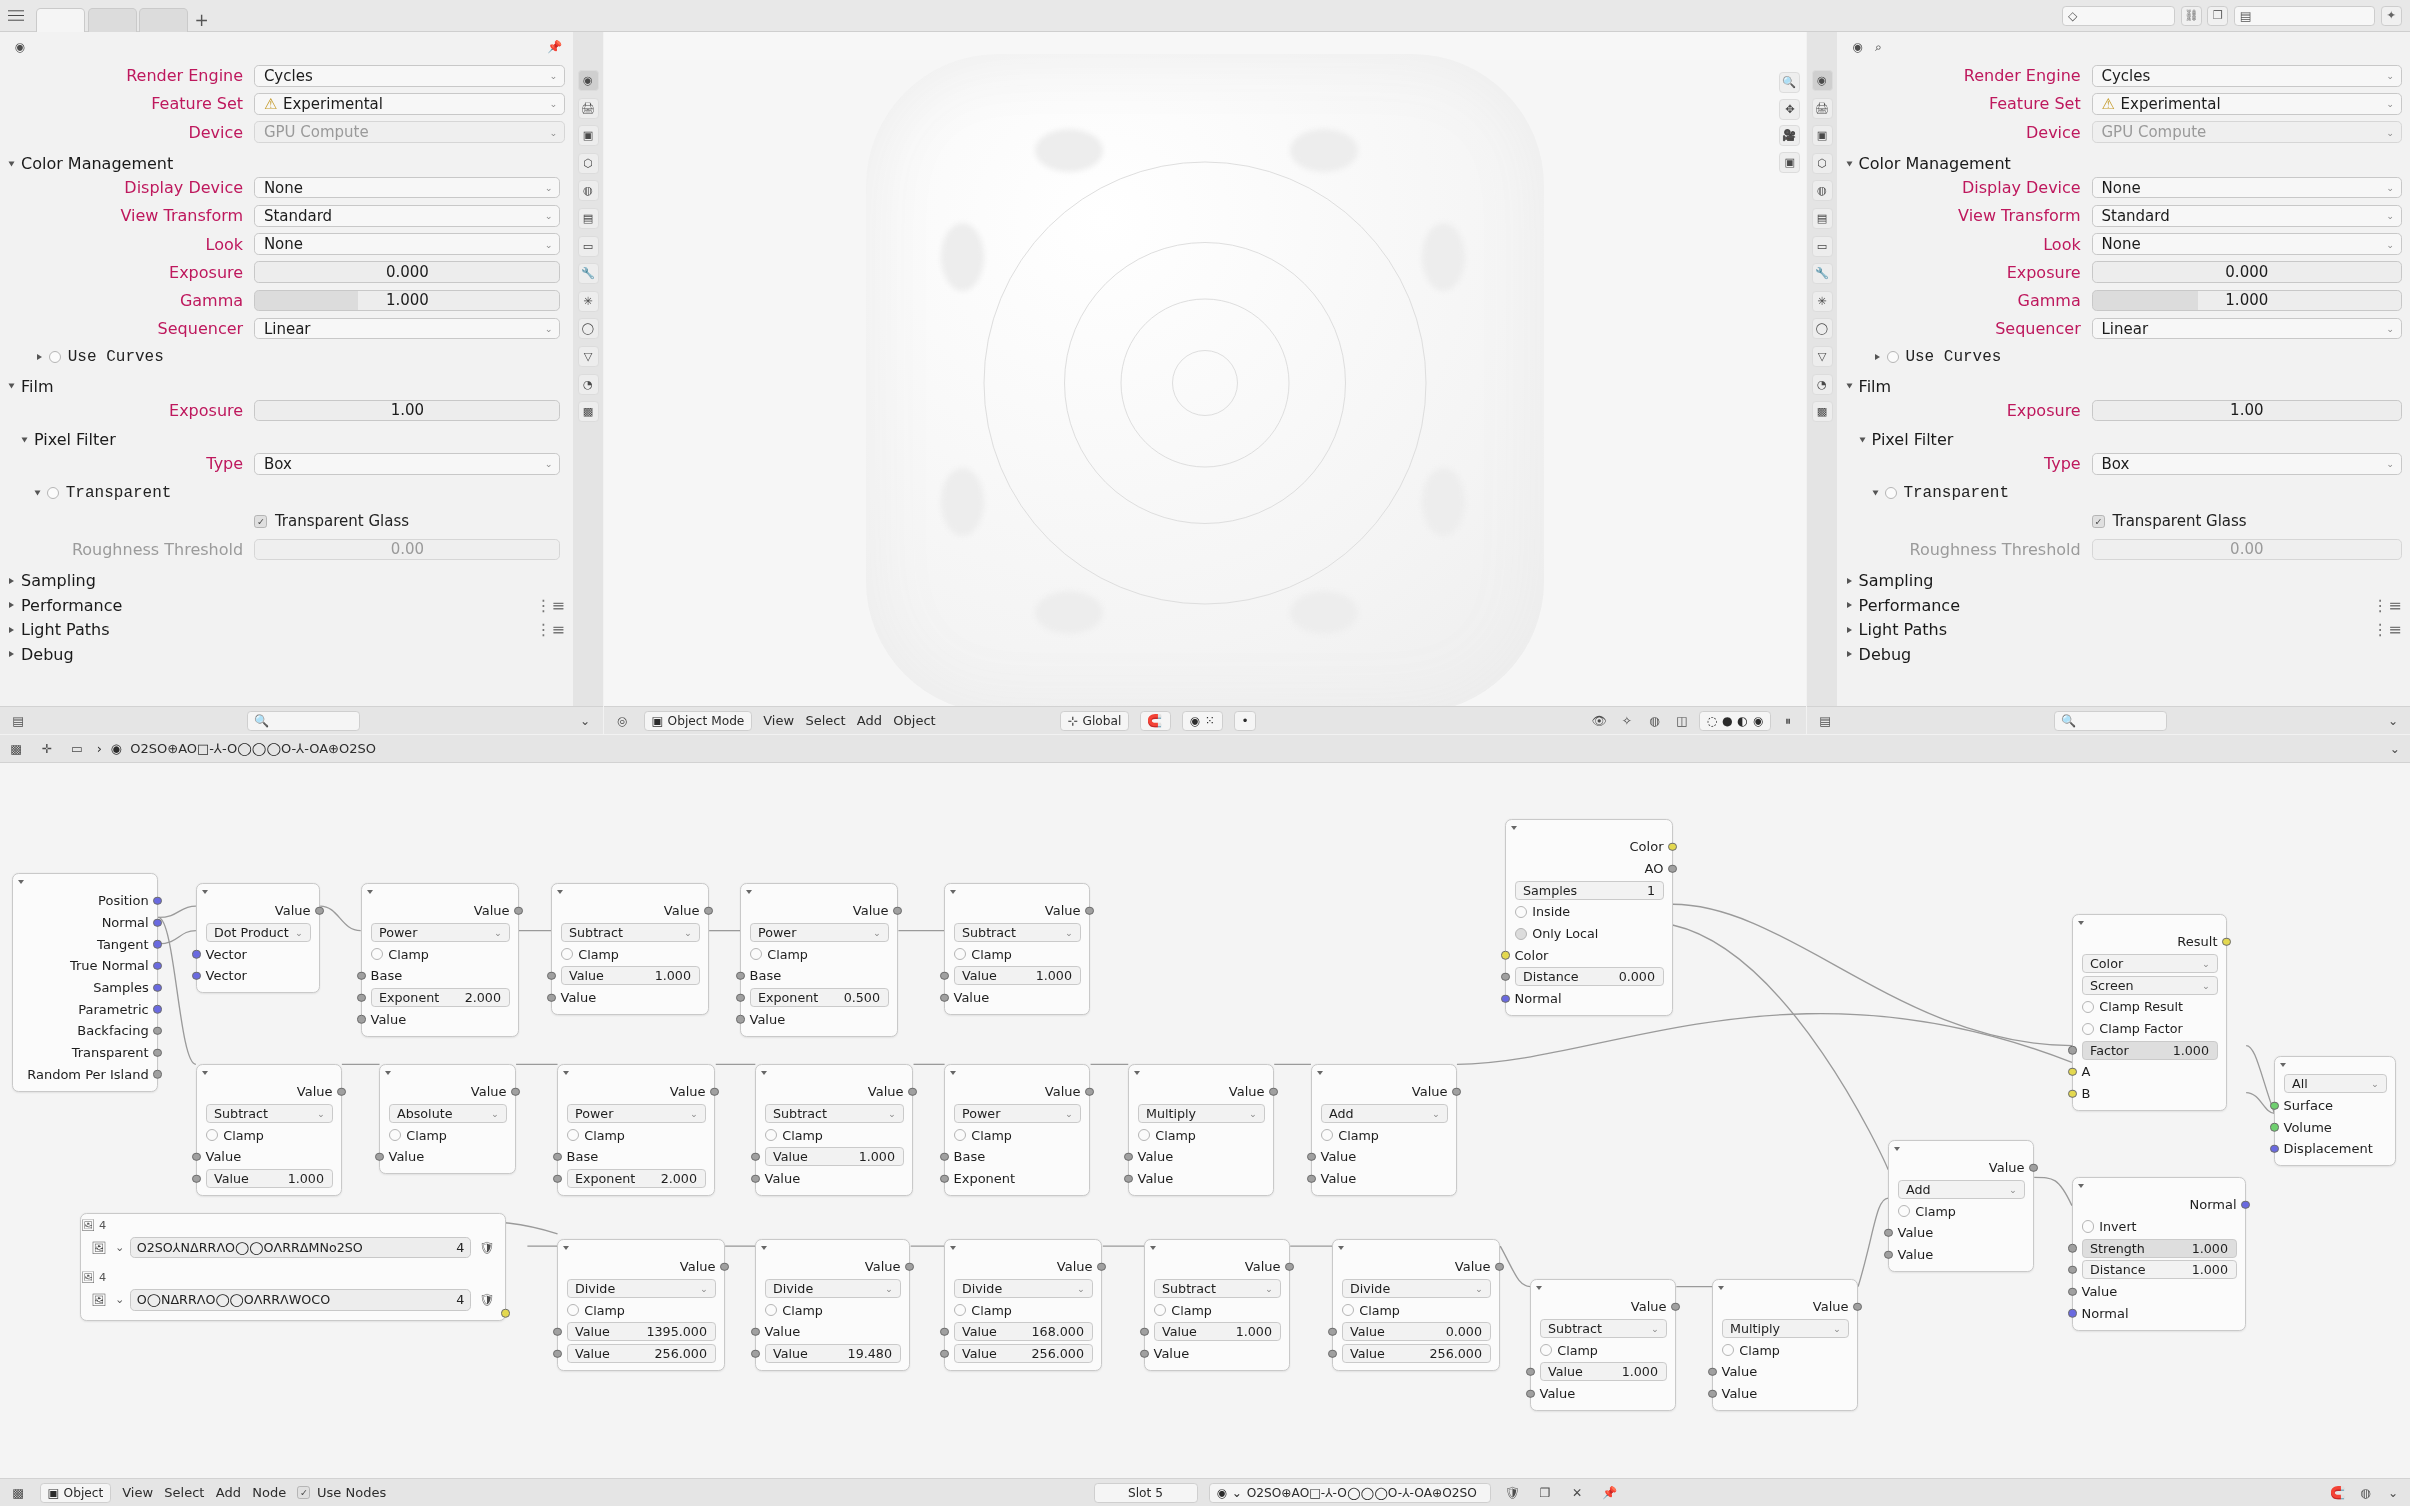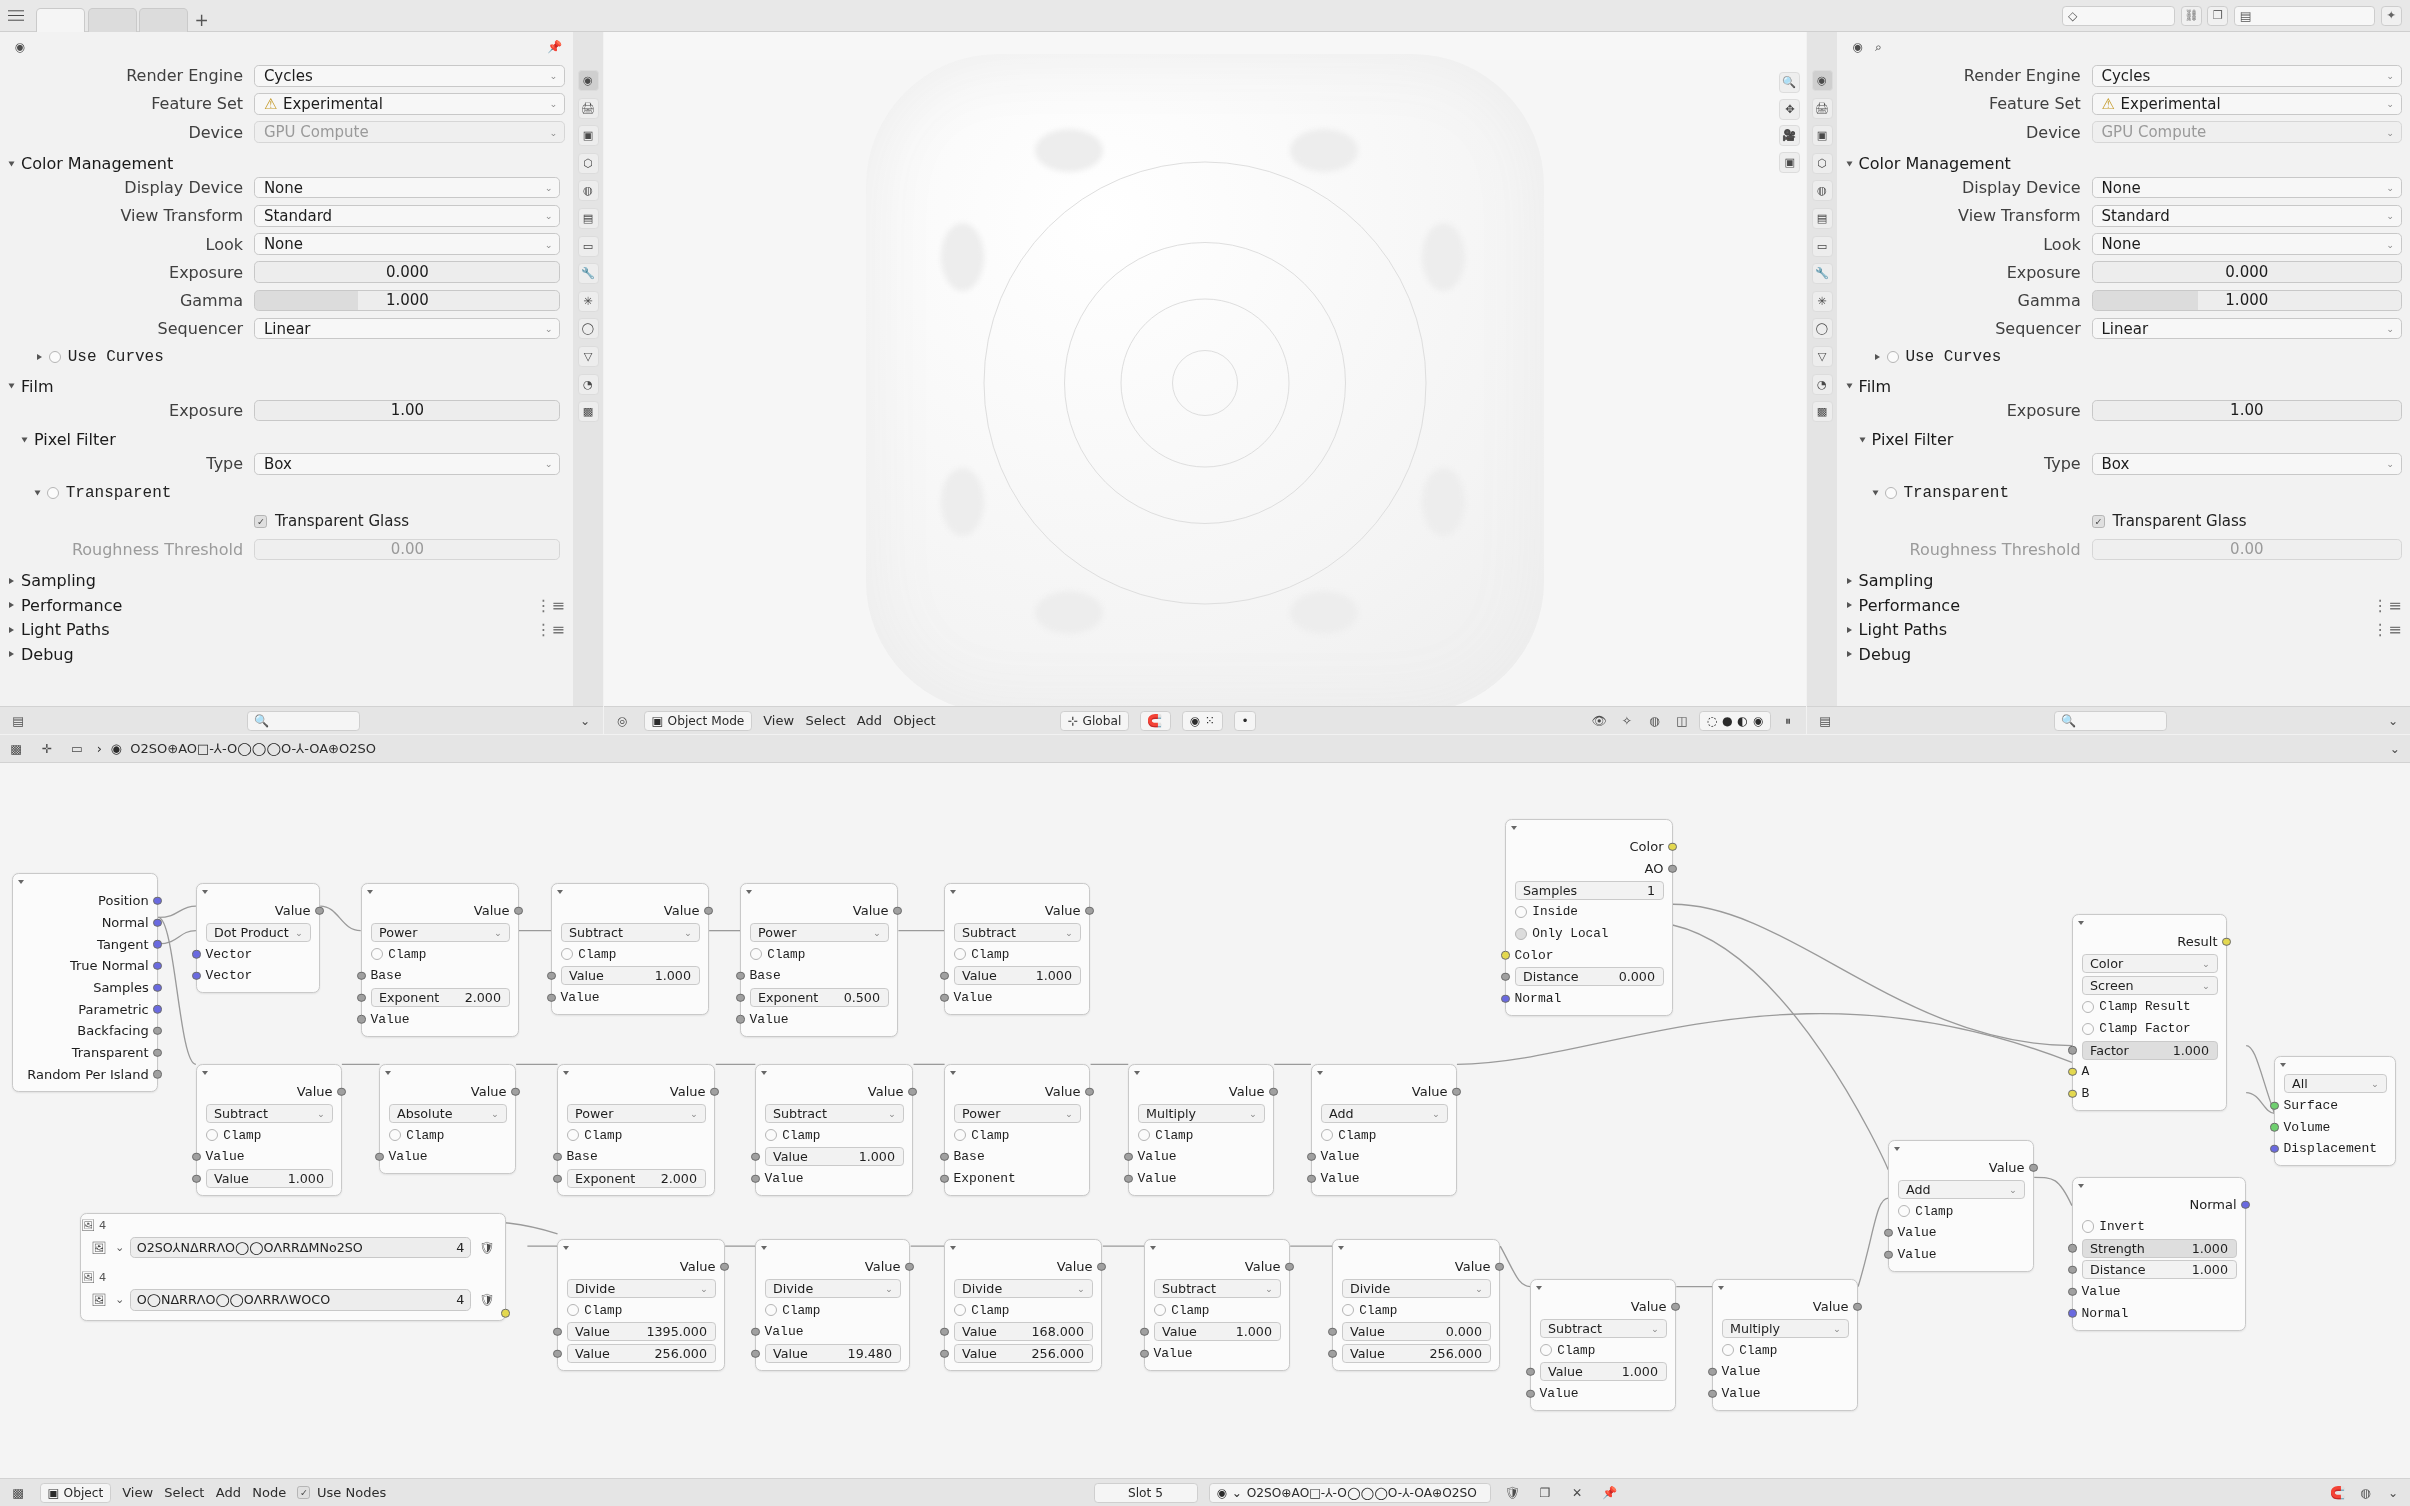--- a/index.html
+++ b/index.html
@@ -56,21 +56,21 @@
   .props { position: absolute; top: 32px; }
   .props-toolrail {
     position: absolute; top: 0; width: 30px; bottom: 0; background: #e4e4e4;
     display: flex; flex-direction: column; align-items: center; padding-top: 38px; gap: 6.6px;
   }
   .railicon { width: 21px; height: 21px; border-radius: 3.8px; display:flex; align-items:center; justify-content:center; font-size: 11.3px; color: #4a4a4a; background: #ededed; border: 0.9px solid #dcdcdc;}
   .railicon.act { background: #cfcfcf; }
   .props-top { position: absolute; top: 0; left: 0; right: 0; height: 30px; display: flex; align-items: center; }
   .props-body { position: absolute; top: 32px; left: 0; right: 0; bottom: 0; overflow: hidden; }
   .row { display: flex; align-items: center; height: 23.5px; margin-bottom: 4.7px; }
-  .row-label { width: 245px; text-align: right; padding-right: 11.3px; color: #404040; font-size: 16px; }
+  .row-label { width: 245px; text-align: right; padding-right: 11.3px; color: #be185d; font-size: 16px; }
   .field {
     flex: 1; height: 21.7px; background: #f7f7f7; border: 0.9px solid #c8c8c8; border-radius: 4.7px;
     display: flex; align-items: center; padding: 0 8.5px; font-size: 15px; color: #1c1c1c; position: relative;
   }
   .field.dim { background: #efefef; color: #9a9a9a; border-color: #d6d6d6; }
   .field .chev { position: absolute; right: 6.6px; color: #8b8b8b; font-size: 9.4px; }
   .field.num { justify-content: center; background: #ededed; }
   .field.slider { background: linear-gradient(to right, #dcdcdc 0 34%, #ededed 34% 100%); justify-content: center; }
   .field.warn .wicon { color: #c49a2a; margin-right: 5.6px; }
   .sect { display: flex; align-items: center; gap: 6.6px; height: 24.5px; font-size: 16px; color: #1a1a1a; }
@@ -102,21 +102,21 @@
   
   .shader { position: absolute; left: 0; right: 0; background: #f4f4f4; }
   .breadcrumb { display: flex; align-items: center; gap: 8.5px; font-size: 13px; color: #2c2c2c; }
   .node {
     position: absolute; background: #fbfbfb; border: 0.9px solid #c9c9c9; border-radius: 6.6px;
     box-shadow: 0 0.9px 1.9px rgba(0,0,0,0.08); font-size: 13px; color: #1e1e1e; padding-bottom: 5.6px;
   }
   .node .nhead { height: 16px; display: flex; align-items: center; padding: 0 5.6px; }
   .node .nhead .ntri { width: 0; height: 0; border-left: 4.7px solid #666; border-top: 3.3px solid transparent; border-bottom: 3.3px solid transparent; transform: rotate(90deg); }
   .nrow { height: 21.7px; display: flex; align-items: center; padding: 0 8.5px; position: relative; justify-content: flex-end; }
-  .nrow.left { justify-content: flex-start; font-family: Liberation Mono, monospace; }
+  .nrow.left { justify-content: flex-start; }
   .nfield {
     width: 100%; height: 19px; background: #f2f2f2; border: 0.9px solid #cacaca; border-radius: 3.8px;
     display: flex; align-items: center; padding: 0 7.5px; font-size: 12.7px; color: #1e1e1e; position: relative;
   }
   .nfield.split { justify-content: space-between; }
   .nfield.sel { background: #dedede; }
   .nopt { display: flex; align-items: center; gap: 5.6px; width: 100%; font-size: 12.7px; }
   .sock { position: absolute; width: 8.5px; height: 8.5px; border-radius: 50%; border: 0.9px solid #6c6c6c; top: 50%; transform: translateY(-50%); }
   .sock.out { right: -4.7px; }
   .sock.in { left: -4.7px; }

